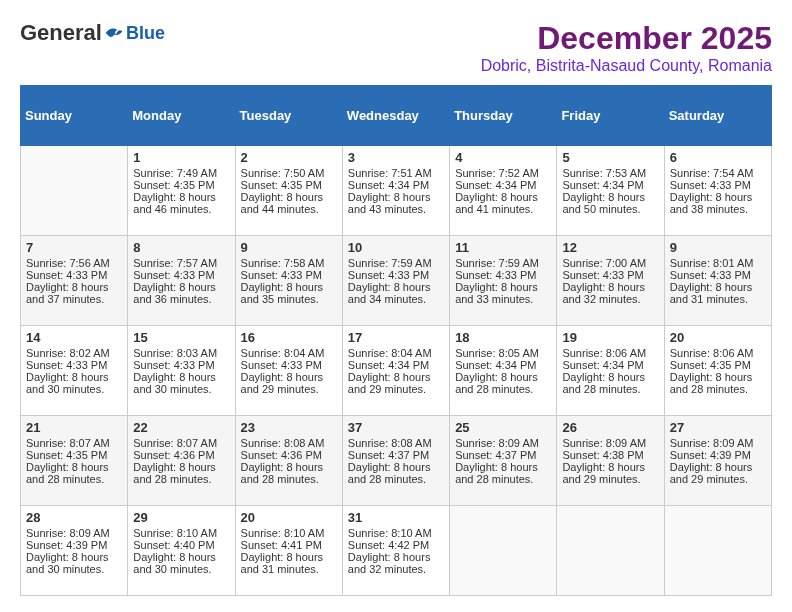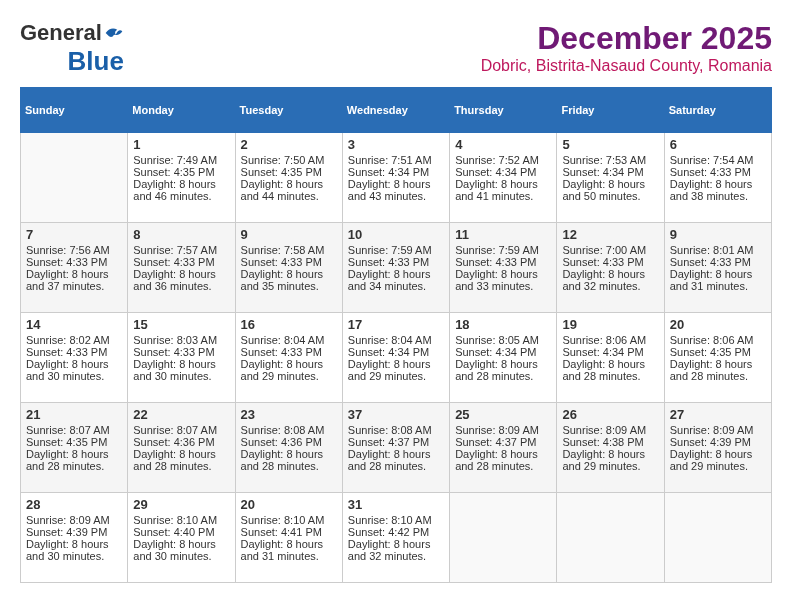--- a/index.html
+++ b/index.html
@@ -11,22 +11,22 @@
       padding: 20px;
     }
     .header-section {
       display: flex;
       justify-content: space-between;
       align-items: flex-start;
       margin-bottom: 10px;
     }
     .logo {
       display: flex;
-      flex-direction: column;
-      align-items: flex-end;
+      flex-direction: row;
+      align-items: center;
     }
     .logo-text {
       display: flex;
       align-items: center;
       font-size: 22px;
       font-weight: bold;
     }
     .logo-general { color: #333; }
     .logo-blue { color: #1a5fa8; }
     .logo-bird {
@@ -37,34 +37,34 @@
     .title-section {
       text-align: right;
     }
     .main-title {
       font-size: 32px;
       font-weight: bold;
       color: #701a75;
     }
     .subtitle {
       font-size: 16px;
-      color: #be185d;
+      color: #6d28d9;
       margin-left: 48px;
     }
     .calendar-table {
       width: 100%;
       border-collapse: collapse;
       table-layout: fixed;
     }
     .calendar-table th {
       background-color: #2a6db5;
       color: white;
-      padding: 16px 4px;
+      padding: 22px 4px;
       text-align: left;
-      font-size: 11px;
+      font-size: 13px;
       border: 1px solid #2a6db5;
     }
     .calendar-table td {
       border: 1px solid #ccc;
       vertical-align: top;
       padding: 4px 5px;
       font-size: 11px;
       color: #333;
       height: 90px;
       background: #fff;
@@ -87,21 +87,21 @@
 
 <div class="header-section">
   <div class="logo">
     <div class="logo-text">
       <span class="logo-general">General</span>
       <svg class="logo-bird" viewBox="0 0 24 20">
         <path d="M2,10 Q8,2 16,6 Q12,8 14,12 Q18,4 22,8 Q18,14 12,12 Q10,16 6,14 Z" fill="#1a5fa8"></path>
       </svg>
     </div>
     <div style="display:flex; align-items:center;">
-      <span class="logo-blue" style="color:#1a5fa8; font-size:26px; font-weight:bold; margin-left:2px;">Blue</span>
+      <span class="logo-blue" style="color:#1a5fa8; font-size:18px; font-weight:bold; margin-left:2px;">Blue</span>
     </div>
   </div>
   <div class="title-section">
     <div class="main-title">December 2025</div>
     <div class="subtitle">Dobric, Bistrita-Nasaud County, Romania</div>
   </div>
 </div>
 
 <table class="calendar-table">
   <thead>

